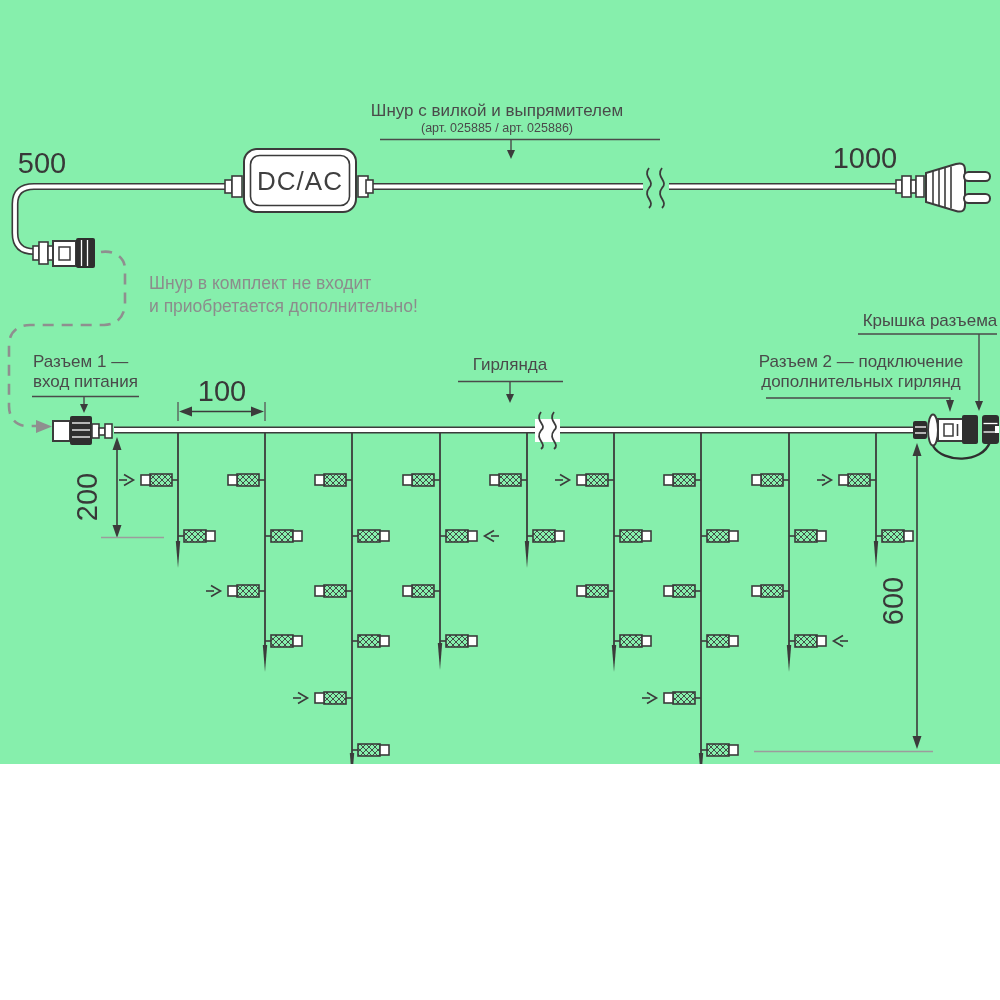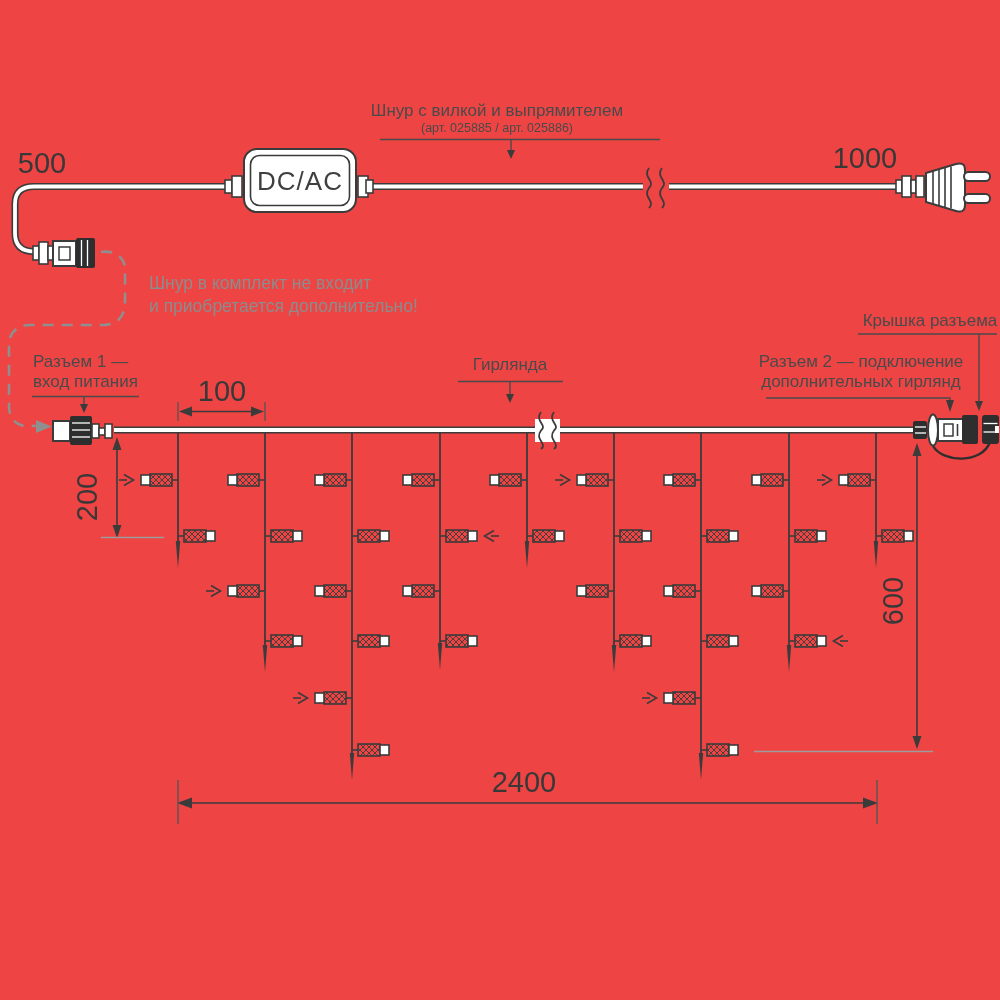--- a/index.html
+++ b/index.html
@@ -1,16 +1,16 @@
 <!DOCTYPE html>
 <html><head>
 <meta charset="utf-8">
 <style>
   html,body{margin:0;padding:0;background:#fff;}
-  #stage{position:relative;width:1000px;height:1000px;background:#ef4444;overflow:hidden;}
+  #stage{position:relative;width:1000px;height:764px;background:#86efac;overflow:hidden;}
   svg{display:block;}
   text{font-family:"Liberation Sans","DejaVu Sans",sans-serif;fill:#4a4a4a;}
   .ln{stroke:#3b3b3b;stroke-width:1.8;fill:none;}
   .ln-md{stroke:#3b3b3b;stroke-width:1.6;fill:none;}
   .ln-thin{stroke:#4a4a4a;stroke-width:1.4;fill:none;}
   .cable-out{stroke:#3b3b3b;stroke-width:7;fill:none;stroke-linecap:butt;}
   .cable-in{stroke:#ffffff;stroke-width:3.8;fill:none;stroke-linecap:butt;}
   .white{fill:#ffffff;stroke:#3b3b3b;stroke-width:2;}
   .white-thin{fill:#ffffff;stroke:#3b3b3b;stroke-width:1.6;}
   .dark{fill:#2e2e2e;}

